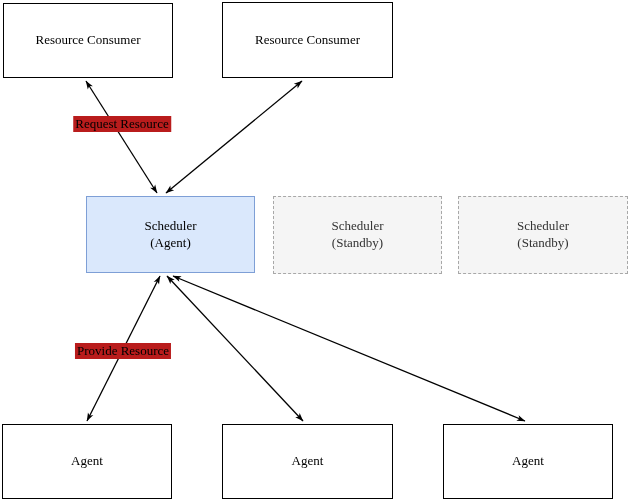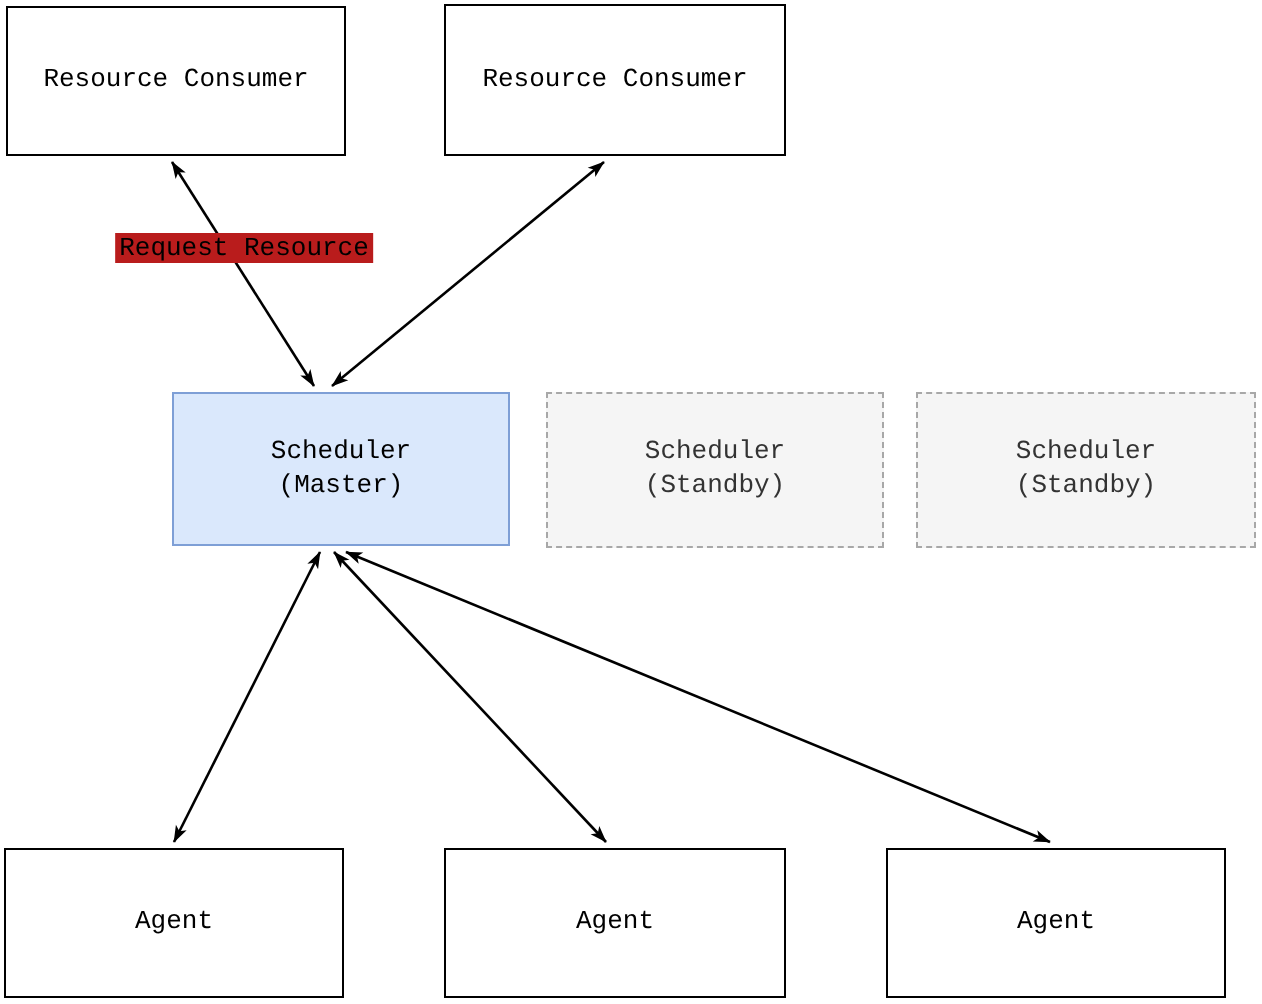--- a/index.html
+++ b/index.html
@@ -5,21 +5,21 @@
   html, body {
     margin: 0;
     padding: 0;
     background: #ffffff;
   }
   .canvas {
     position: relative;
     width: 631px;
     height: 502px;
     background: var(--background, #ffffff);
-    font-family: Liberation Mono, monospace;
+    font-family: Liberation Serif, serif;
     font-size: 13px;
     color: #000000;
     overflow: hidden;
   }
   .edges-layer {
     position: absolute;
     left: 0;
     top: 0;
     width: 631px;
     height: 502px;
@@ -91,21 +91,21 @@
   <div class="node node-plain consumer-1">
     <span>Resource Consumer</span>
   </div>
 
   <div class="node node-plain consumer-2">
     <span>Resource Consumer</span>
   </div>
 
   <div class="node node-master master">
     <span>Scheduler</span>
-    <span>(Master)</span>
+    <span>(Agent)</span>
   </div>
 
   <div class="node node-standby standby-1">
     <span>Scheduler</span>
     <span>(Standby)</span>
   </div>
 
   <div class="node node-standby standby-2">
     <span>Scheduler</span>
     <span>(Standby)</span>
@@ -118,14 +118,15 @@
   <div class="node node-plain agent-2">
     <span>Agent</span>
   </div>
 
   <div class="node node-plain agent-3">
     <span>Agent</span>
   </div>
 
   <span class="edge-label label-request">Request Resource</span>
 
+  <span class="edge-label label-provide">Provide Resource</span>
 
 </div>
 
 </body></html>

